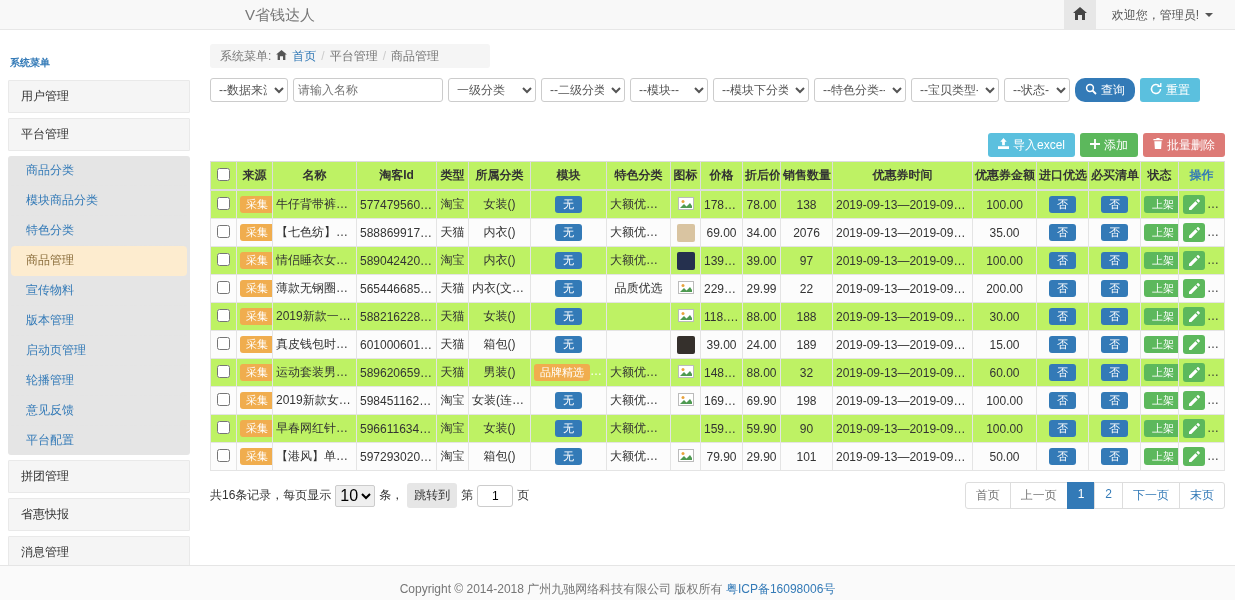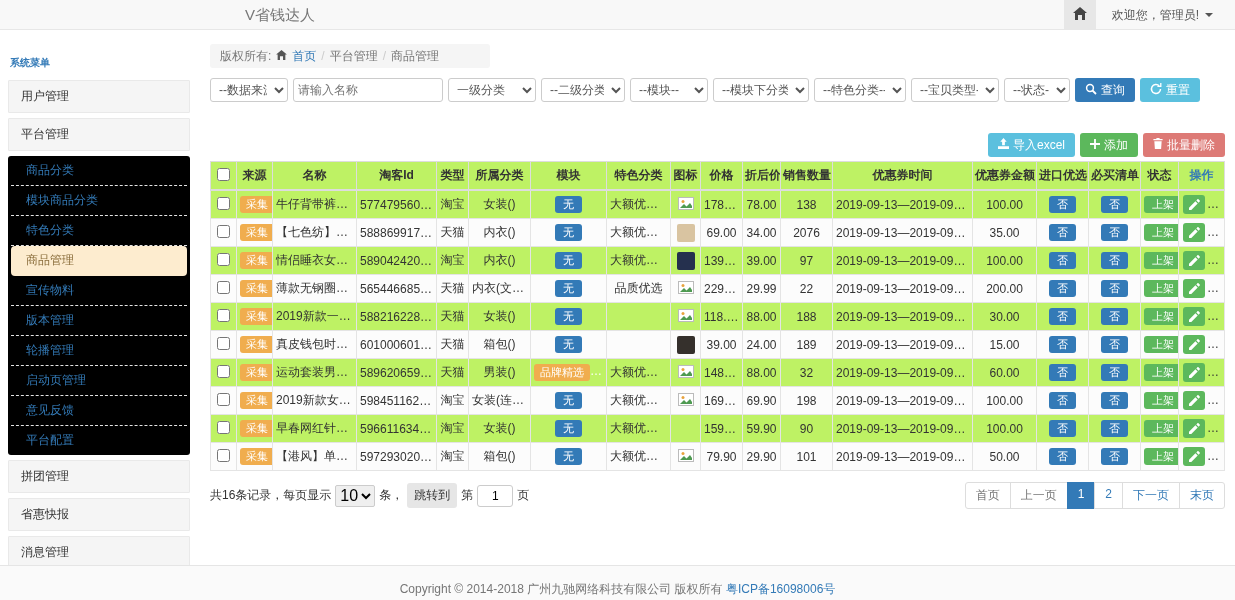--- a/index.html
+++ b/index.html
@@ -15,38 +15,38 @@
   .app-title { position:absolute; left:245px; top:0; line-height:30px; font-size:15px; color:#777; }
   .topbar-right { position:absolute; right:0; top:0; height:30px; display:flex; align-items:center; }
   .home-btn { width:32px; height:30px; background:#e7e7e7; display:flex; align-items:center; justify-content:center; cursor:pointer; }
   .user-menu { display:flex; align-items:center; gap:6px; padding:0 22px 0 16px; color:#555; cursor:pointer; }
   .caret { width:0; height:0; border-left:4px solid transparent; border-right:4px solid transparent; border-top:4px solid #555; }
   
   .sidebar { position:absolute; left:8px; top:44px; width:182px; z-index:5; }
   .side-heading { color:#337ab7; font-size:10px; font-weight:bold; padding:12px 2px 10px 2px; }
   .side-item { background:#f5f5f5; border:1px solid #e9e9e9; border-radius:1px;
     padding:7px 12px; margin-bottom:5px; color:#333; cursor:pointer; }
-  .side-sub { background:#000000; border-radius:3px; margin:0 0 5px 0; padding:0 3px; }
+  .side-sub { background:#e5e5e5; border-radius:3px; margin:0 0 5px 0; padding:0 3px; }
   .side-sub-item { padding:6px 15px; color:#337ab7; border-bottom:1px dashed #e4e4e4; cursor:pointer; }
   .side-sub-item:last-child { border-bottom:none; }
   .side-sub-item.active { background:#fdeccf; border-radius:4px; color:#8a6d3b; border-bottom-color:transparent; }
   
   .content { position:absolute; left:210px; top:44px; width:1015px; z-index:4; }
   .breadcrumb { height:24px; line-height:24px; background:#f5f5f5; border-radius:3px;
     padding:0 10px; color:#777; margin-bottom:10px; display:flex; align-items:center; gap:5px; width:fit-content; min-width:280px;}
   .breadcrumb .bc-home { color:#337ab7; cursor:pointer; }
   .breadcrumb .sep { color:#ccc; }
   
   .filter-bar { display:flex; gap:5px; align-items:center; margin-bottom:27px; }
   .filter-bar select, .filter-bar input[type=text] {
     height:24px; border:1px solid #ccc; border-radius:3px; font-size:12px; color:#555;
     background:#fff; padding:0 4px; font-family:inherit; }
   .btn { display:inline-flex; align-items:center; gap:4px; height:24px; padding:0 10px;
     border:none; border-radius:3px; color:#fff; font-size:12px; cursor:pointer; font-family:inherit; }
-  .btn-primary { background:#337ab7; }
+  .btn-primary { background:#337ab7;border-radius:10px; }
   .btn-info { background:#5bc0de; }
   .btn-success { background:#5cb85c; }
   .btn-danger-light { background:#dd7a76; }
   
   .toolbar { display:flex; justify-content:flex-end; gap:5px; margin-bottom:4px;margin-top:31px; }
   
   table.grid { width:1015px; table-layout:fixed; border-collapse:collapse; background:#bef264; }
   table.grid th { border:1px solid #ddd; border-bottom:2px solid #ddd; padding:5px 2px;
     font-weight:bold; text-align:center; white-space:nowrap; overflow:hidden; font-size:12px; }
   table.grid th.op-head { color:#337ab7; }
@@ -106,36 +106,36 @@
   <div id="side-list">
       <div class="side-item">用户管理</div>
       <div class="side-item">平台管理</div>
       <div class="side-sub">
         <div class="side-sub-item">商品分类</div>
         <div class="side-sub-item">模块商品分类</div>
         <div class="side-sub-item">特色分类</div>
         <div class="side-sub-item active">商品管理</div>
         <div class="side-sub-item">宣传物料</div>
         <div class="side-sub-item">版本管理</div>
+        <div class="side-sub-item">启动页管理</div>
         <div class="side-sub-item">轮播管理</div>
-        <div class="side-sub-item">启动页管理</div>
         <div class="side-sub-item">意见反馈</div>
         <div class="side-sub-item">平台配置</div>
       </div>
       <div class="side-item">拼团管理</div>
       <div class="side-item">省惠快报</div>
       <div class="side-item">消息管理</div>
       <div class="side-item">订单管理</div>
     </div>
 </div>
 
 <div class="content">
 
   <div class="breadcrumb">
-    <span>版权所有:</span>
+    <span>系统菜单:</span>
     <span><svg width="11" height="10" viewBox="0 0 14 13">
           <path d="M7 0l7 6h-2v7H9V8H5v5H2V6H0z" fill="#555"></path>
         </svg></span>
     <span class="bc-home">首页</span>
     <span class="sep">/</span>
     <span>平台管理</span>
     <span class="sep">/</span>
     <span>商品管理</span>
   </div>
 

